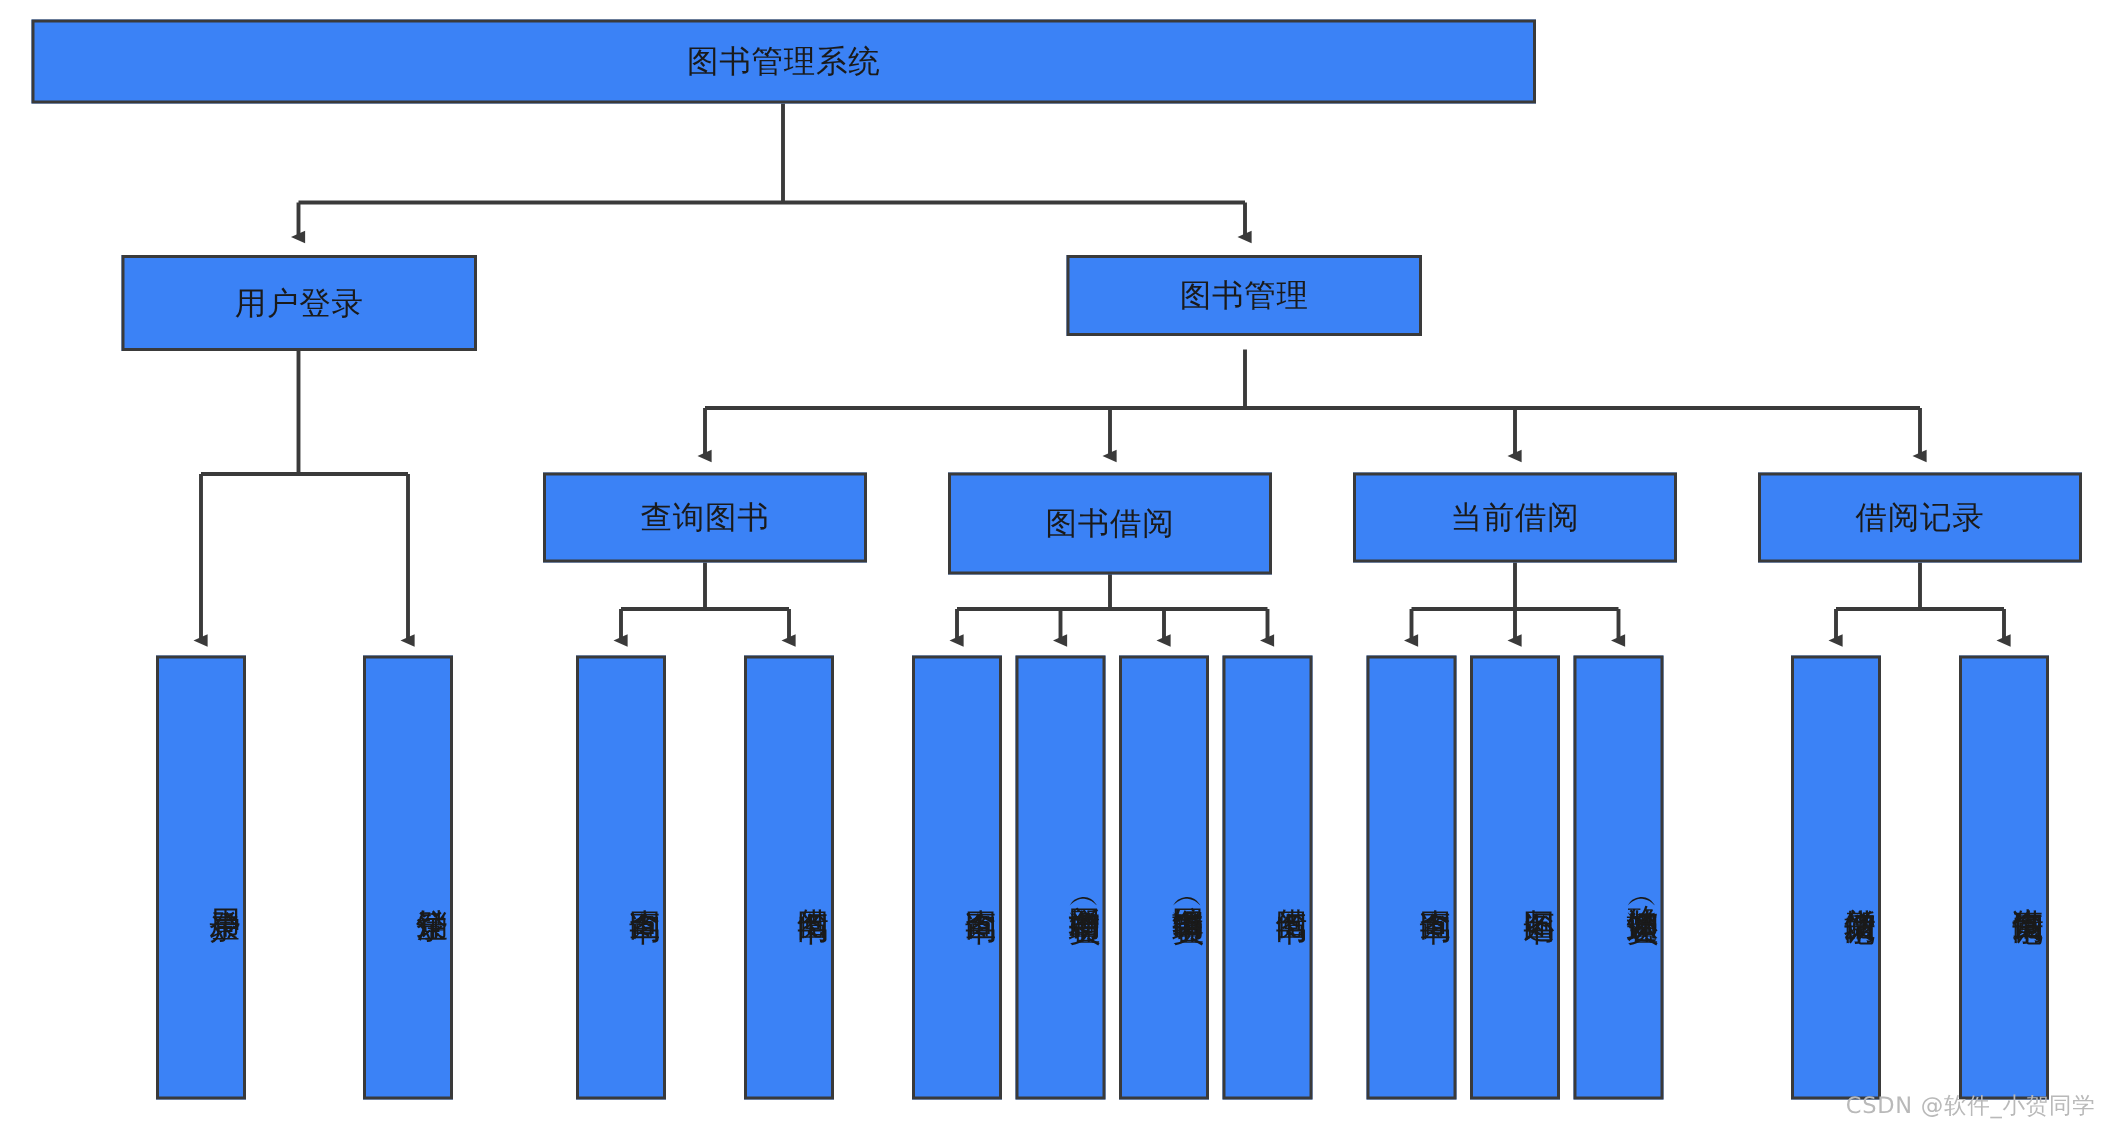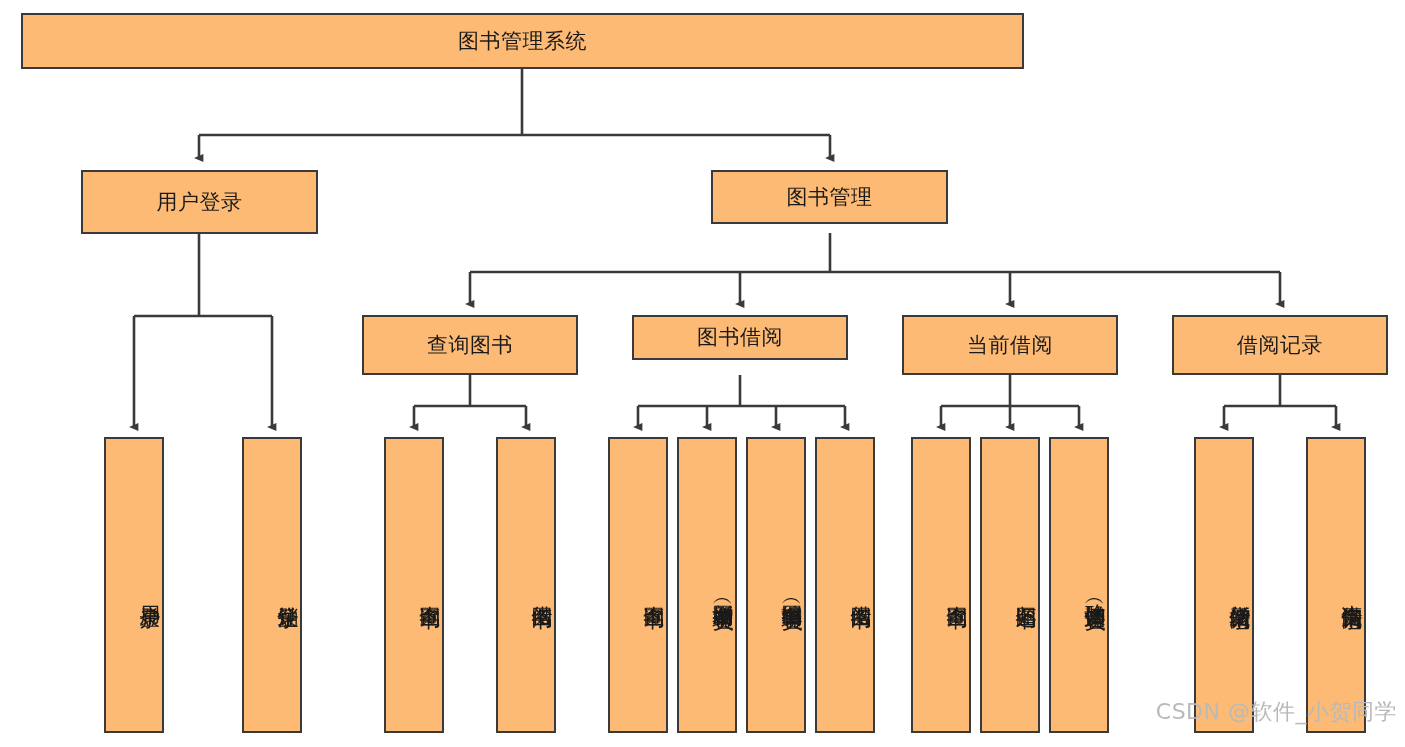--- a/index.html
+++ b/index.html
@@ -23,21 +23,21 @@
     left: 0;
     top: 0;
     width: 1405px;
     height: 747px;
     pointer-events: none;
   }
   .node {
     position: absolute;
     box-sizing: border-box;
     border: 2.5px solid #3a3a3a;
-    background: #fdba74;
+    background: #3b82f6;
     display: flex;
     align-items: center;
     justify-content: center;
     color: #1a1a1a;
     line-height: 1.18;
   }
   .node.h {
     font-size: 21px;
     letter-spacing: 0.5px;
   }
@@ -52,22 +52,22 @@
   }
   .node.v .vtxt {
     writing-mode: vertical-rl;
     text-orientation: upright;
     display: block;
     white-space: nowrap;
   }
   .watermark {
     position: absolute;
     right: 8px;
-    bottom: 20px;
-    font-size: 22px;
+    bottom: 0;
+    font-size: 15px;
     color: #b9b9b9;
     letter-spacing: 0.5px;
     white-space: nowrap;
   }
 </style>
 </head>
 <body>
 
 <div id="canvas">
 
@@ -129,21 +129,21 @@
   <div class="node h" style="left:81px; top:170px; width:237px; height:64px;">
     <span>用户登录</span>
   </div>
   <div class="node h" style="left:711px; top:170px; width:237px; height:54px;">
     <span>图书管理</span>
   </div>
 
   <div class="node h" style="left:362px; top:315px; width:216px; height:60px;">
     <span>查询图书</span>
   </div>
-  <div class="node h" style="left:632px; top:315px; width:216px; height:45px;">
+  <div class="node h" style="left:632px; top:315px; width:216px; height:68px;">
     <span>图书借阅</span>
   </div>
   <div class="node h" style="left:902px; top:315px; width:216px; height:60px;">
     <span>当前借阅</span>
   </div>
   <div class="node h" style="left:1172px; top:315px; width:216px; height:60px;">
     <span>借阅记录</span>
   </div>
 
   <div class="node v" style="left:104px; top:437px; width:60px; height:296px;">

